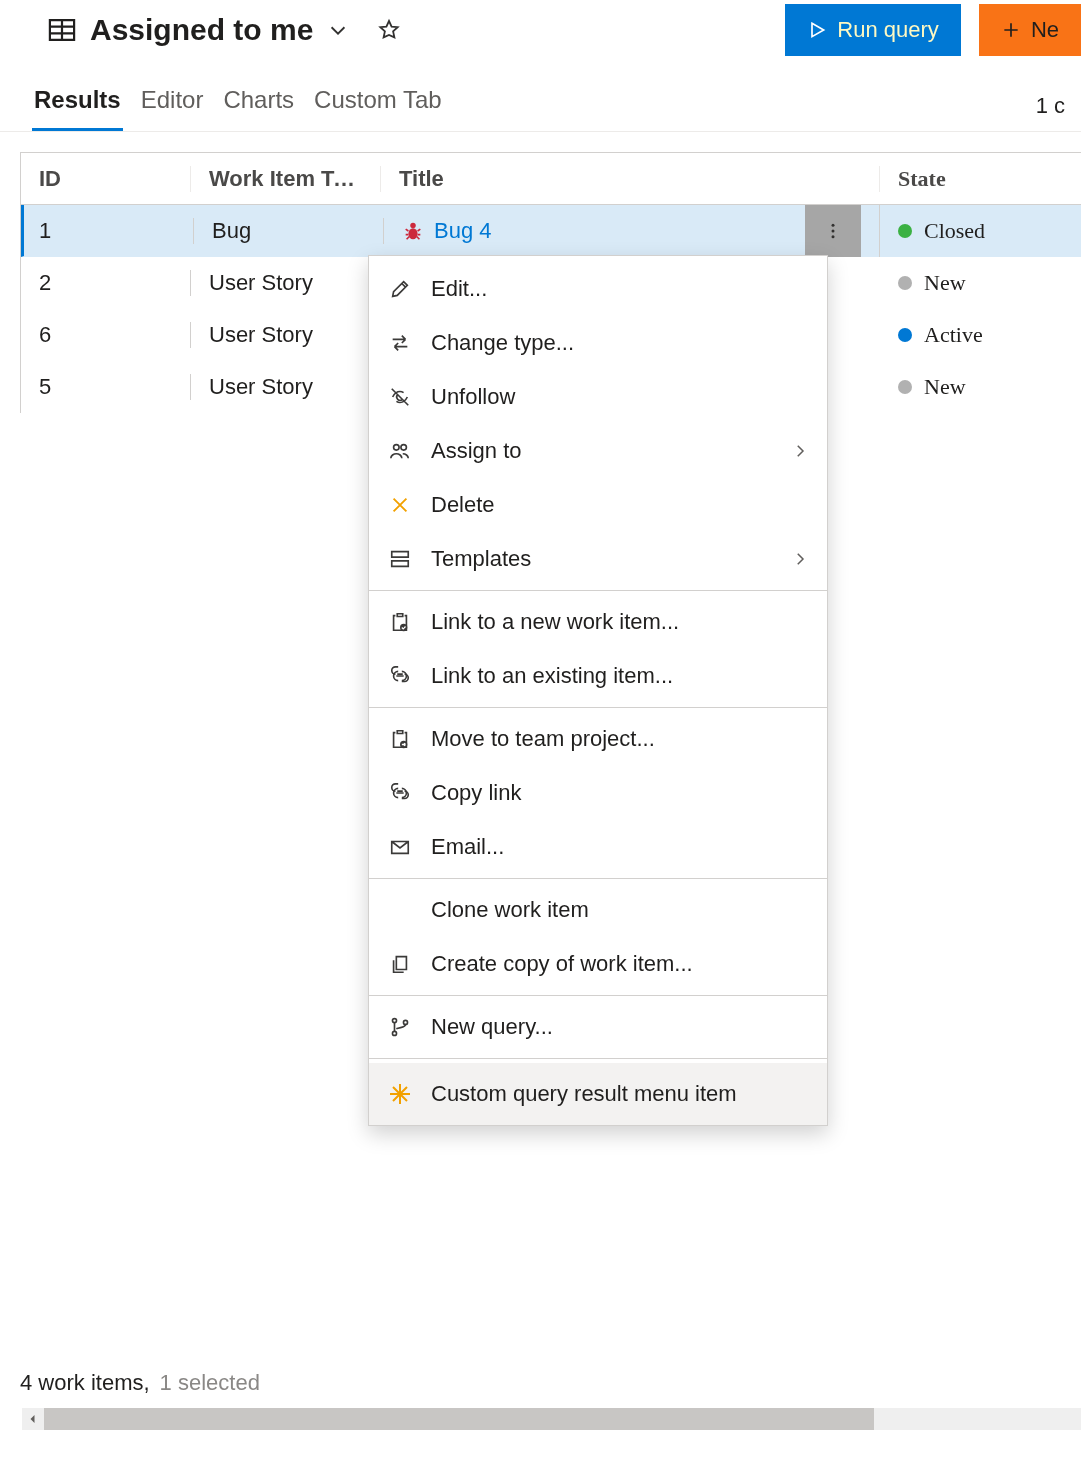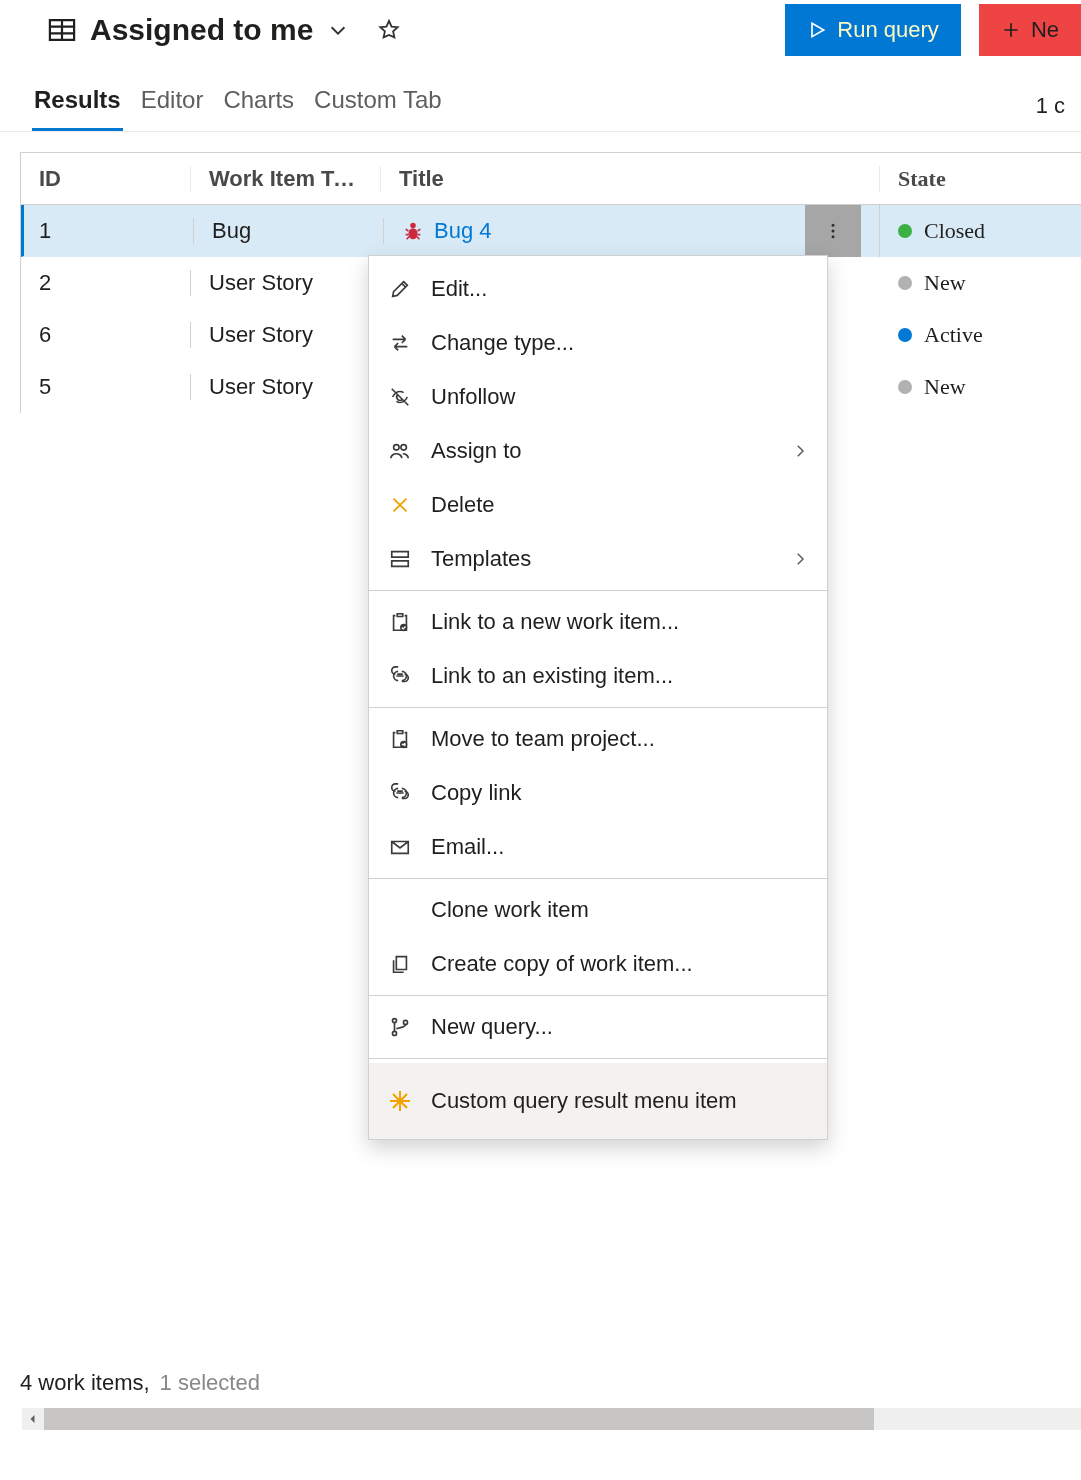--- a/index.html
+++ b/index.html
@@ -39,21 +39,21 @@
   .grid-icon{display:inline-flex;width:28px;height:22px;}
   .title{font-size:30px;font-weight:600;white-space:nowrap;}
   .chev, .star{display:inline-flex;color:#323130;}
   .header-right{display:flex;align-items:center;gap:18px;}
   .btn{
     display:inline-flex;align-items:center;gap:10px;
     height:52px;padding:0 22px;border:none;cursor:pointer;
     font-family:inherit;font-size:22px;white-space:nowrap;
   }
   .btn-primary{background:var(--primary);color:#fef9c3;}
-  .btn-secondary{background:#ef4444;color:var(--text);}
+  .btn-secondary{background:#f97316;color:var(--text);}
   
   .tabs-row{
     display:flex;align-items:flex-end;justify-content:space-between;
     padding:8px 16px 0 32px;
     border-bottom:1px solid var(--border);
   }
   .tabs{display:flex;gap:16px;}
   .tab{
     padding:8px 2px 14px 2px;
     font-size:24px;color:var(--muted);
@@ -99,21 +99,21 @@
     box-shadow:0 8px 20px rgba(0,0,0,.18);
     z-index:10;
     padding-top:6px;
   }
   .menu-item{
     display:flex;align-items:center;gap:18px;
     height:54px;padding:0 18px;cursor:pointer;
     font-size:22px;color:var(--text);
   }
   .menu-item:hover,.menu-item.hover{background:#f3f2f1;}
-  .menu-item.last{height:76px;}
+  .menu-item.last{height:62px;}
   .menu-icon{
     width:26px;height:26px;display:inline-flex;
     align-items:center;justify-content:center;flex-shrink:0;color:#3b3a39;
   }
   .menu-icon.blank{visibility:hidden;}
   .menu-icon.orange{color:var(--orange);}
   .menu-label{flex:1;white-space:nowrap;}
   .menu-chevron{color:#605e5c;display:inline-flex;}
   .menu-sep{height:1px;background:var(--border-strong);margin:4px 0;}
   

